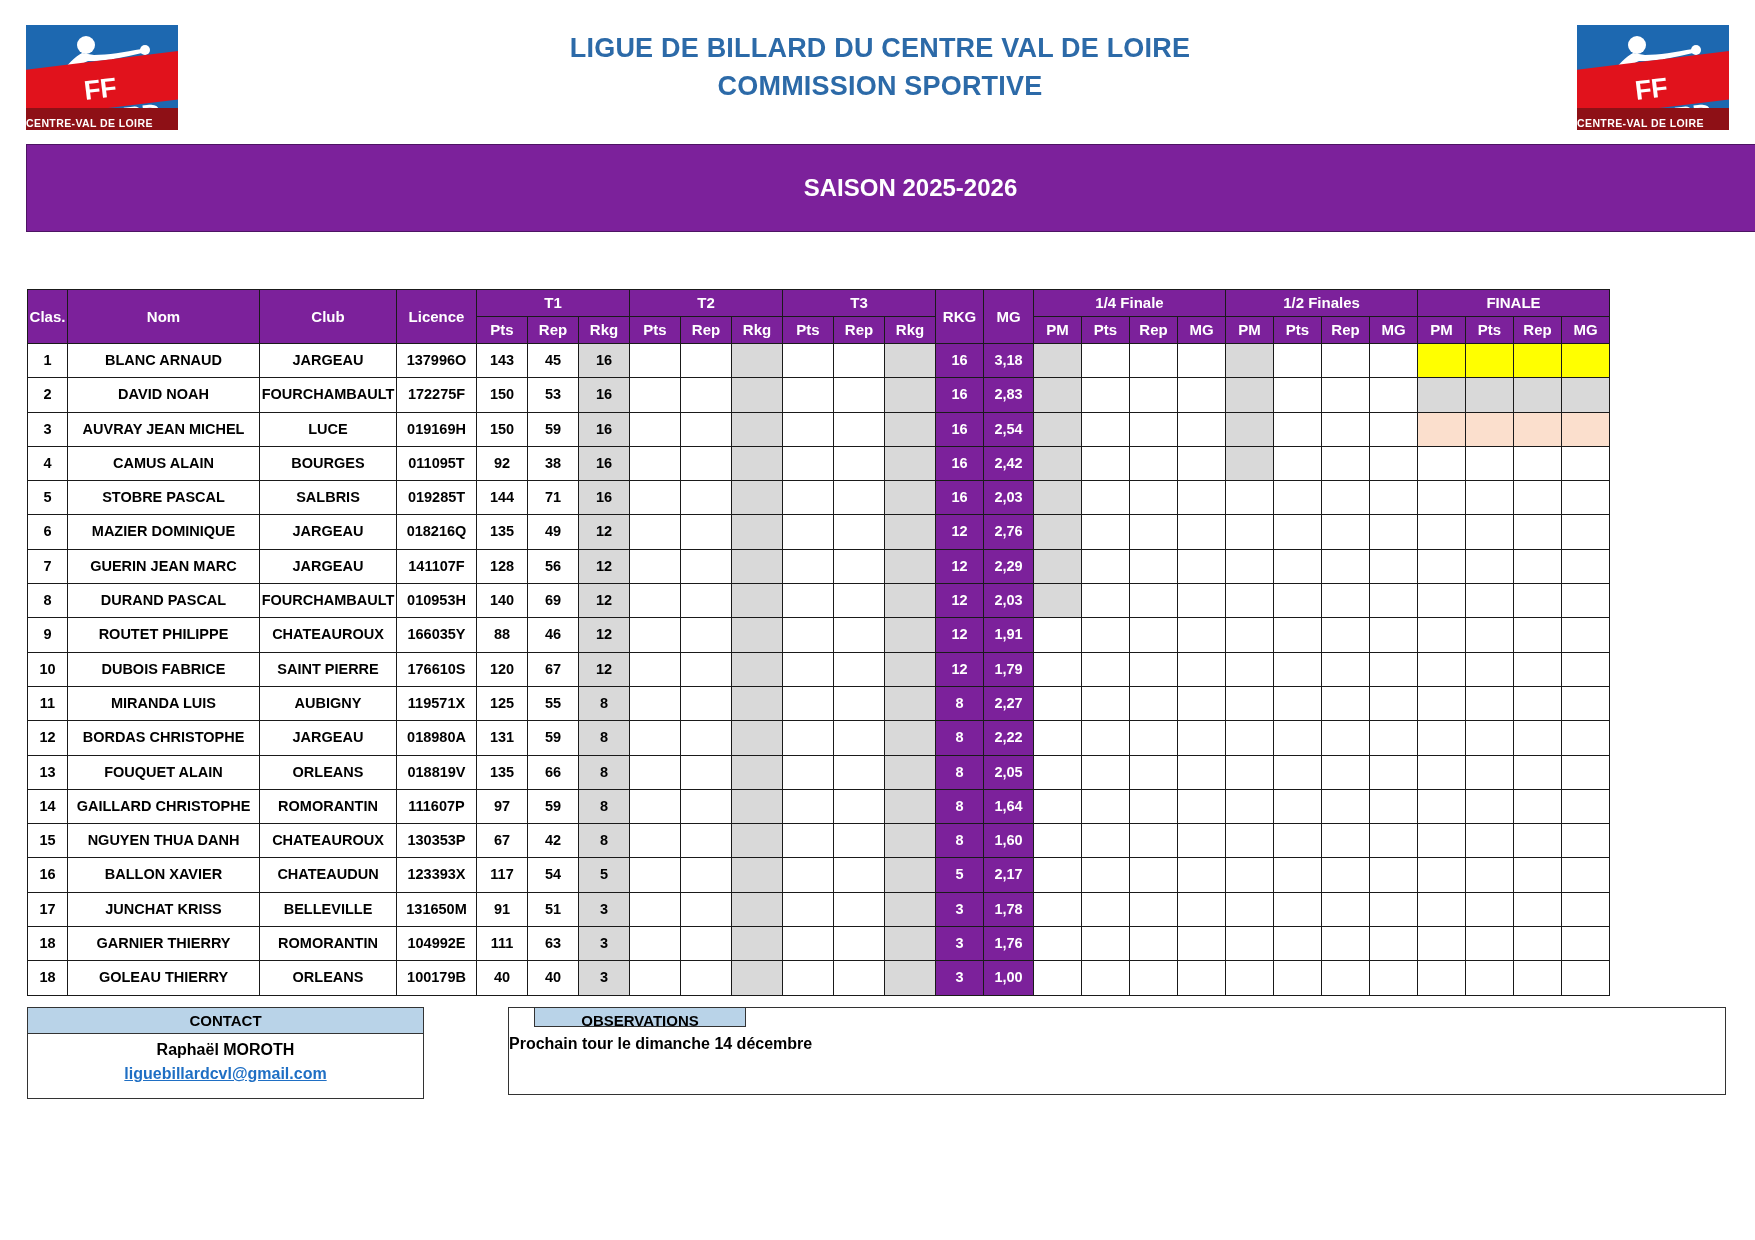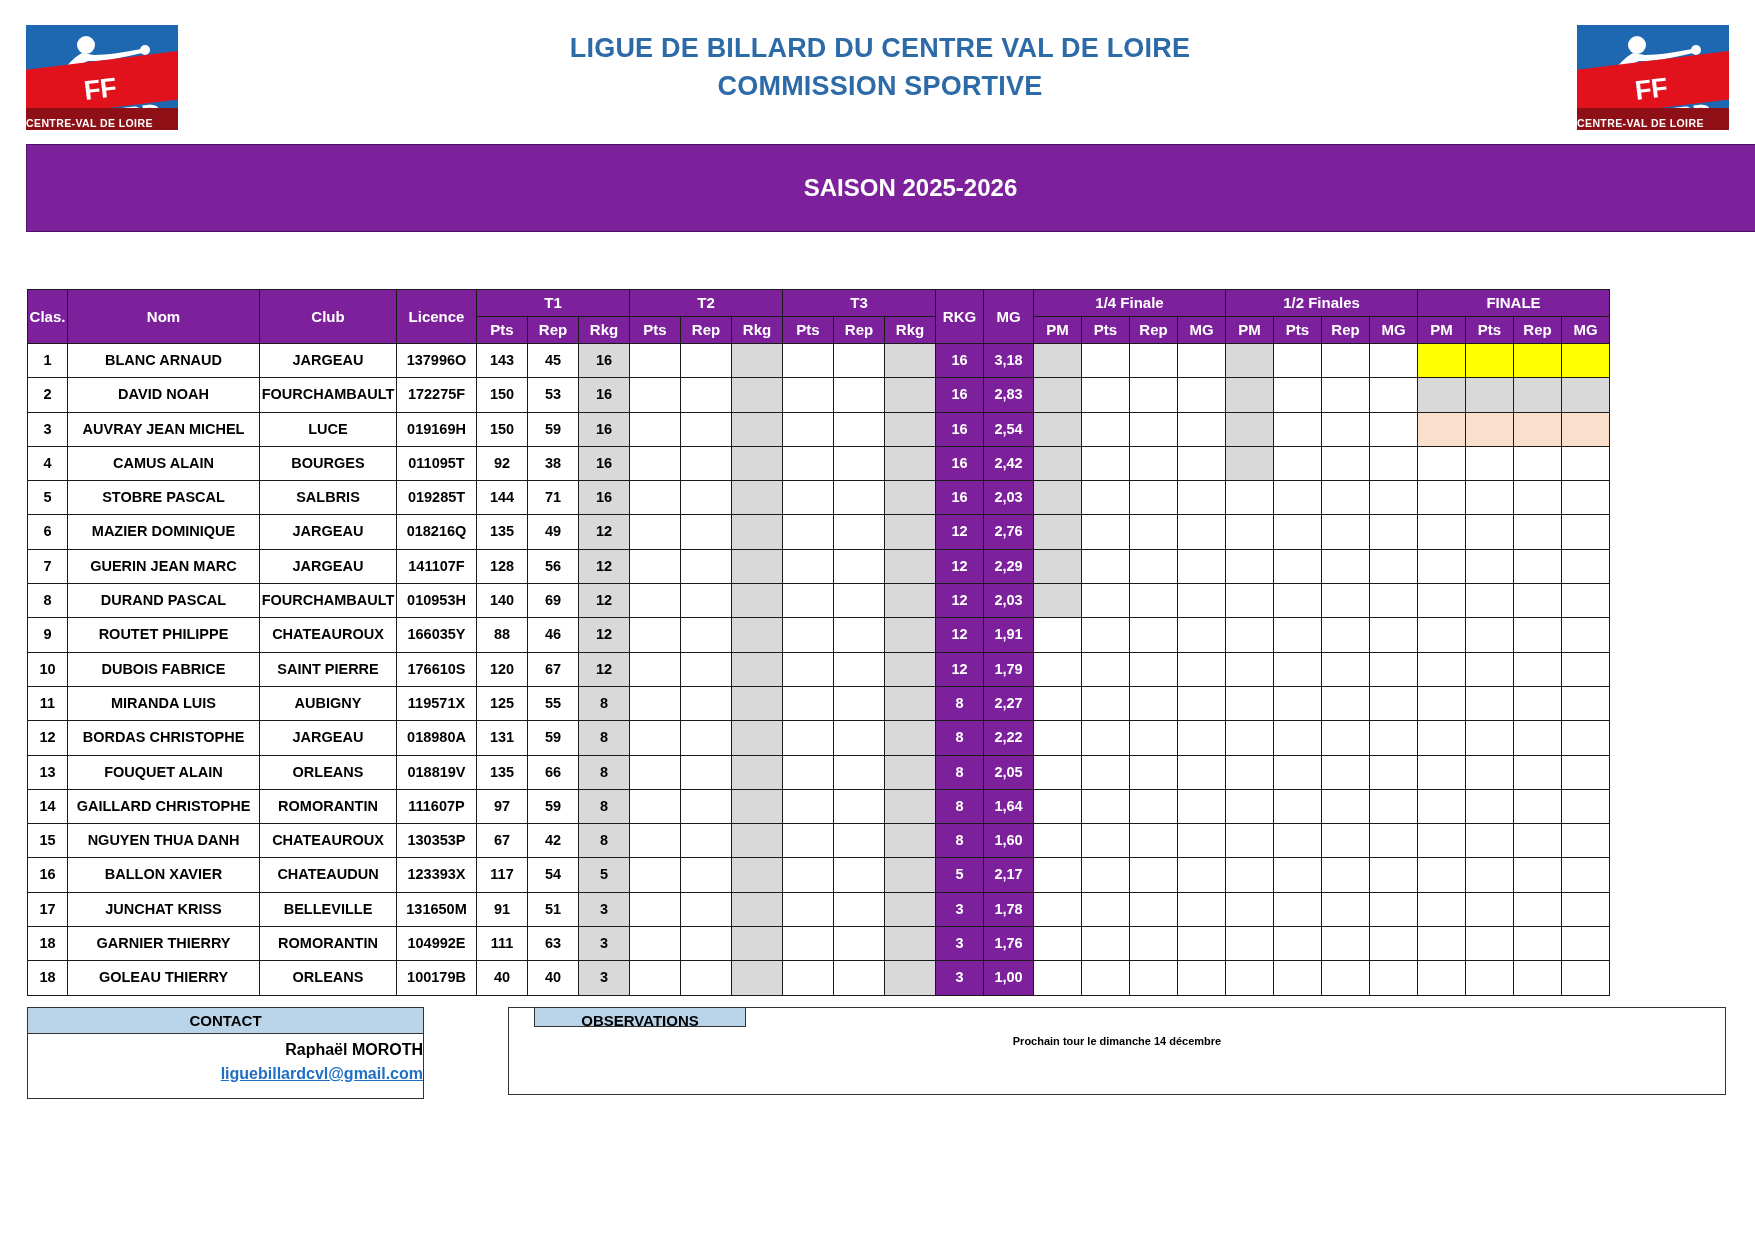--- a/index.html
+++ b/index.html
@@ -69,31 +69,31 @@
   .w-s{width:51px;}
   .w-rkg{width:48px;}
   .w-mg{width:50px;}
   .w-f{width:48px;}
 
   
   .contact{position:absolute;left:27px;top:1007px;width:397px;
     border:1.5px solid #333;box-sizing:border-box;background:#fff;}
   .contact .ch{background:#b9d3e8;border-bottom:1.5px solid #333;
     text-align:center;font-size:15px;font-weight:bold;color:#000000;height:25px;line-height:25px;}
-  .contact .cb{height:60px;text-align:right;padding-top:4px;}
+  .contact .cb{height:60px;text-align:center;padding-top:4px;}
   .contact .nm{font-size:16px;font-weight:bold;color:#000;line-height:1.5;}
   .contact .em{font-size:16px;font-weight:bold;color:#1f6fc4;text-decoration:underline;line-height:1.5;}
 
   .obs{position:absolute;left:508px;top:1007px;width:1218px;height:88px;
     border:1.5px solid #333;box-sizing:border-box;background:#fff;}
   .obs .oh{position:absolute;left:25px;top:0px;width:212px;height:19px;line-height:25px;
     background:#b9d3e8;border:1.5px solid #333;border-top:none;box-sizing:border-box;
     text-align:center;font-size:15px;font-weight:bold;color:#000;}
-  .obs .ob{position:absolute;left:0;top:27px;width:100%;text-align:center;
-    font-size:11px;font-weight:bold;color:#000;}
+  .obs .ob{position:absolute;left:0;top:27px;width:100%;
+    font-size:16px;font-weight:bold;color:#000;}
 </style>
 </head>
 <body>
 
 <div class="page">
 
   <div class="hdr">
 
     <div class="logo left">
       <div class="sky"></div>

